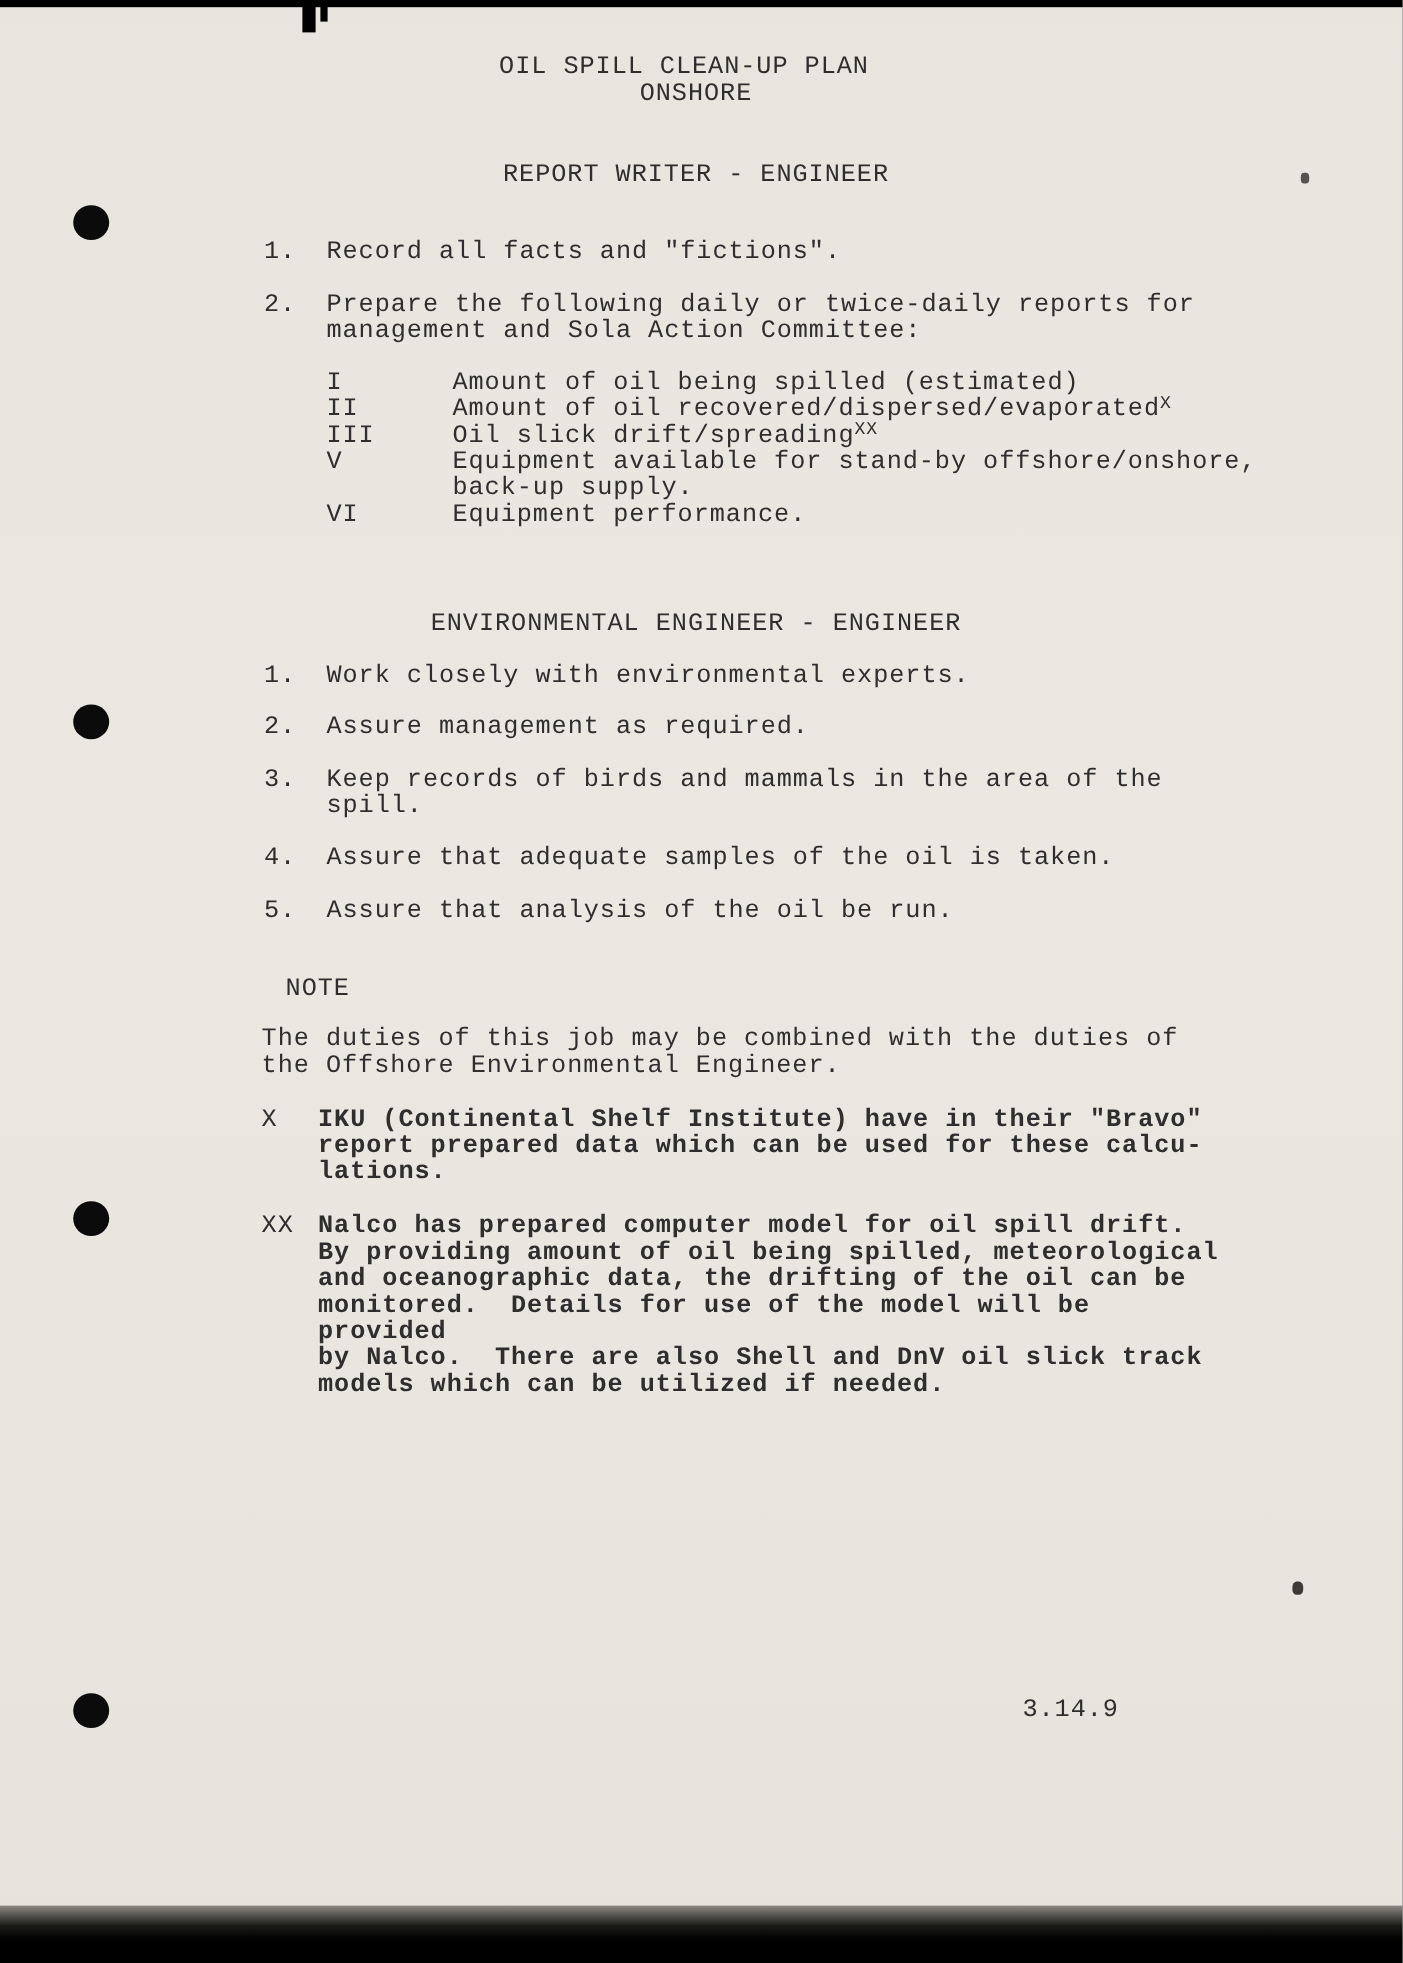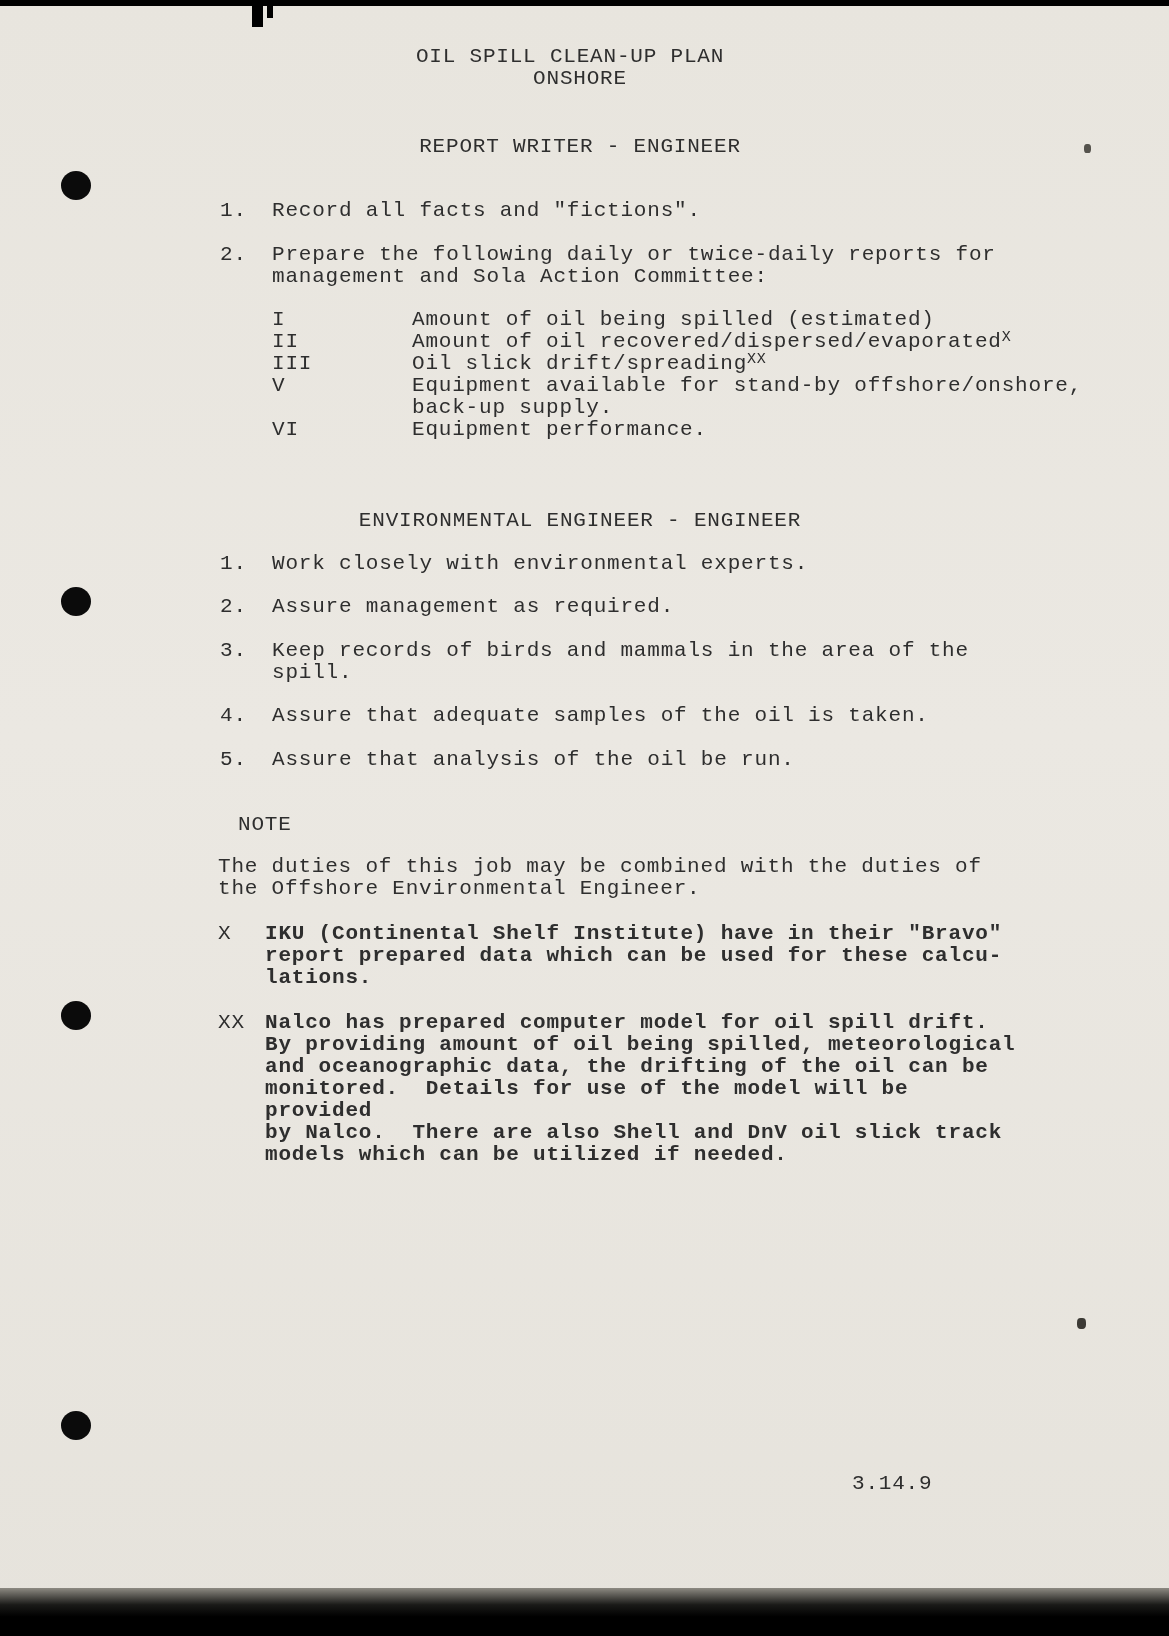--- a/index.html
+++ b/index.html
@@ -32,27 +32,27 @@
   .speck-a { position:absolute; left:1084px; top:144px; width:7px; height:9px; background:#55534d; border-radius:40%; }
   .speck-b { position:absolute; left:1077px; top:1318px; width:9px; height:11px; background:#3c3a35; border-radius:40%; }
 
   
   .numrow { display:flex; left:220px; }
   .numrow .num { flex:0 0 52px; }
   .numrow .txt { width:745px; }
   .reports { left:272px; }
   .rrow { display:flex; }
   .rrow .roman { flex:0 0 105px; }
-  .rrow .rtxt { width:700px;margin-left:35px; }
+  .rrow .rtxt { width:700px; }
   sup { font-size:15px; line-height:0; vertical-align:6px; }
   .fnrow { display:flex; left:218px; }
   .fnrow .fmark { flex:0 0 47px; }
   .fnrow .ftxt { width:760px;font-weight:bold; }
   .noteblock { left:218px; width:790px; }
-  .pagenum { left:852px; top:1473px; }
+  .pagenum { left:852px; top:1415px; }
 </style>
 </head>
 <body>
 
 <div class="doc">
 
   <div class="edge-top"></div>
   <div class="notch-a"></div>
   <div class="notch-b"></div>
   <div class="edge-bottom"></div>

